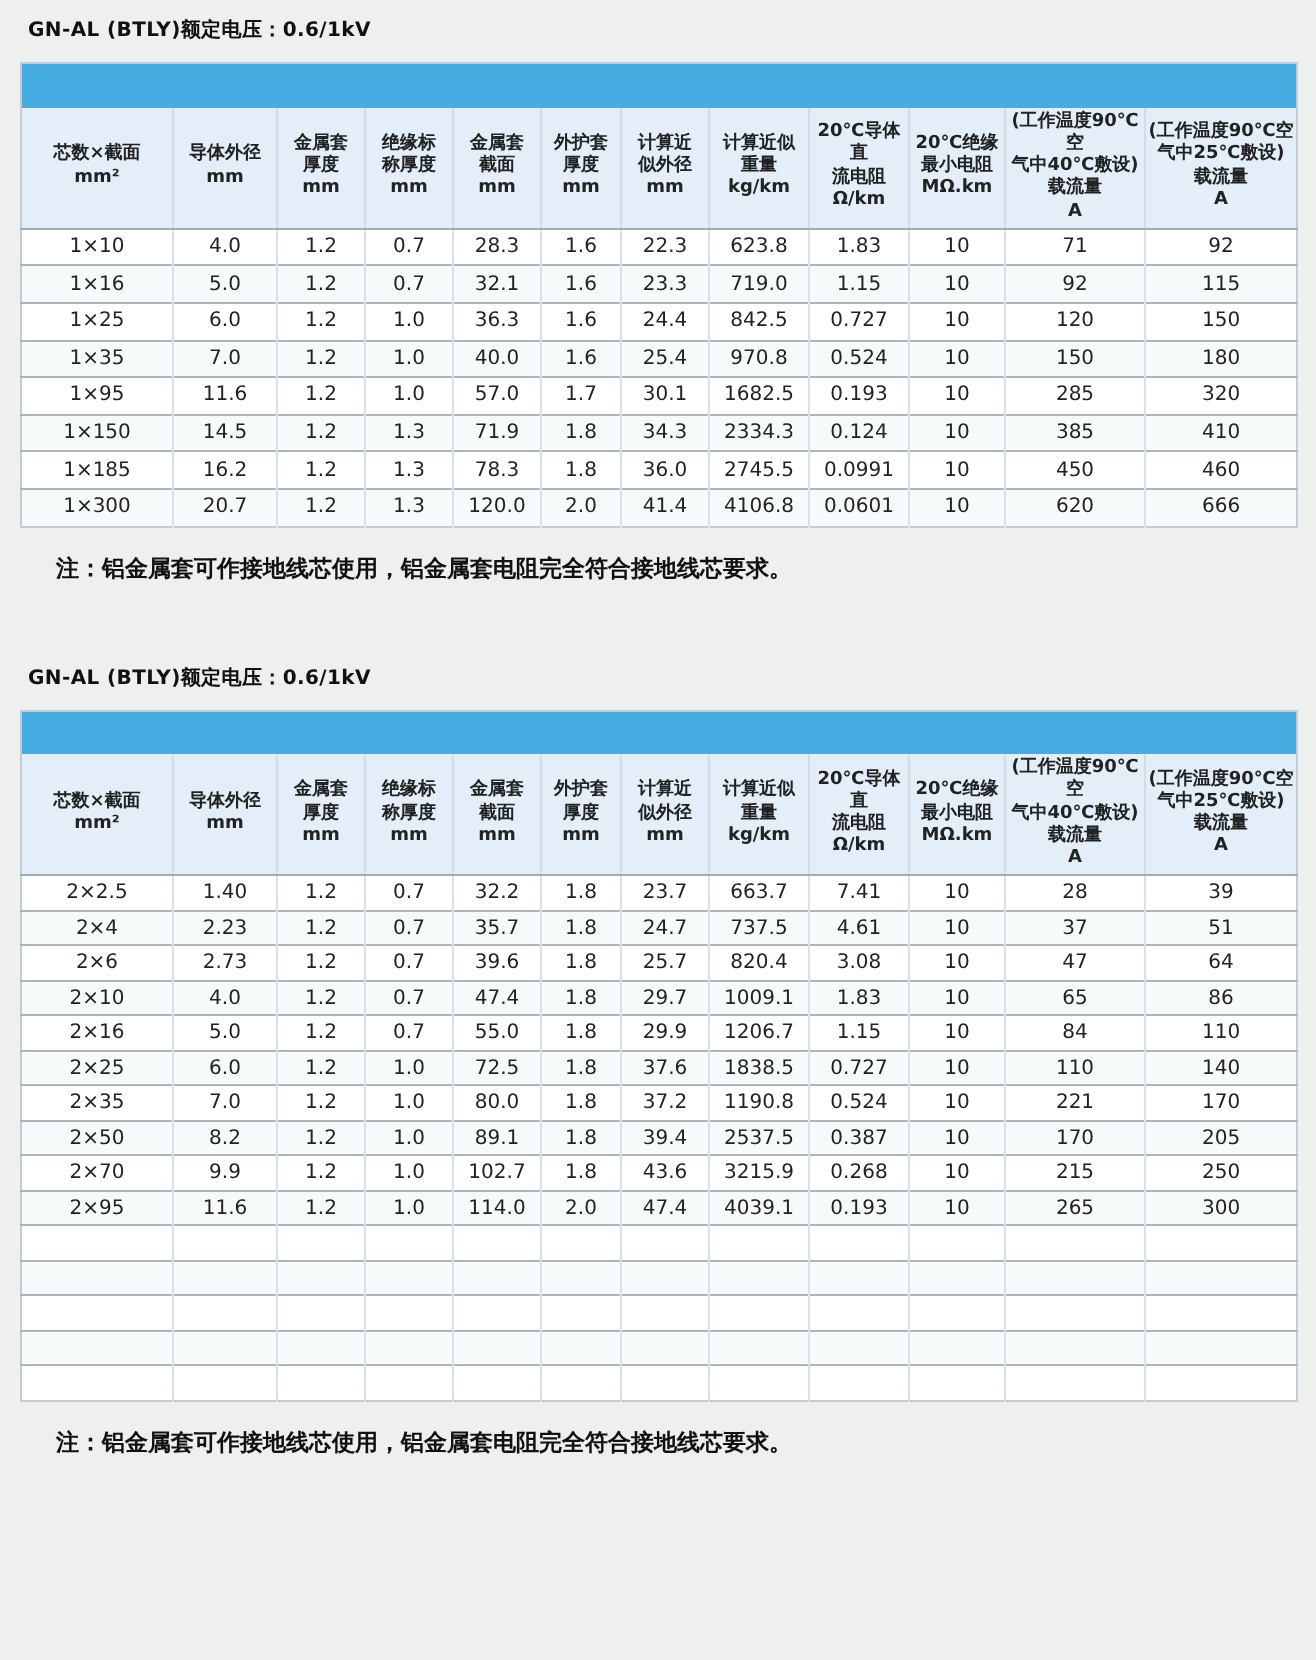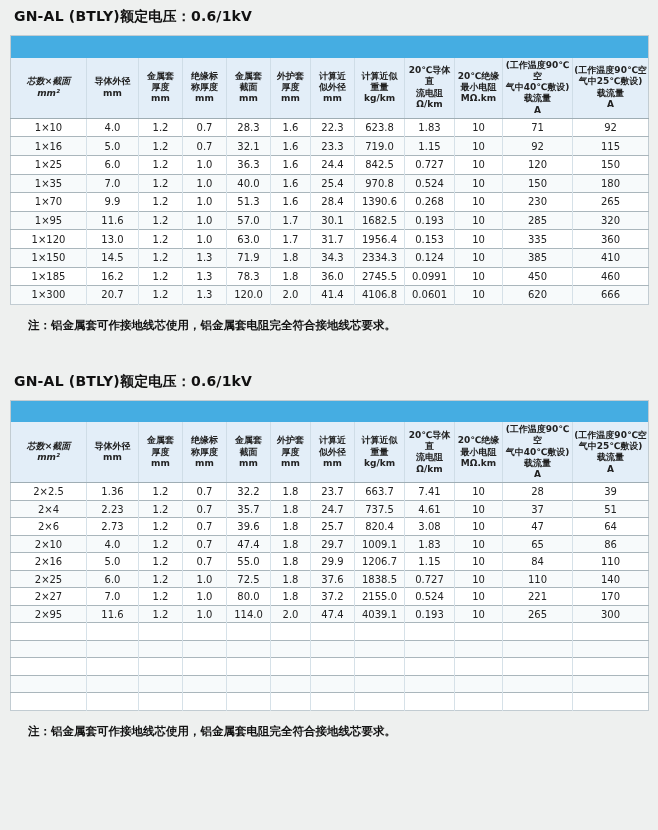--- a/index.html
+++ b/index.html
@@ -9,21 +9,21 @@
     background:#eef0ef;
     font-family:"DejaVu Sans", sans-serif;
     color:#1c1c1c;
   }
   .page { width:658px; height:830px; overflow:hidden; }
   .sheet { width:658px; }
   .sheet-1 { padding-top:8px; }
   .sheet-2 { padding-top:40px; }
   h2.tbl-title {
     margin:0 0 9px 14px;
-    font-size:14px;
+    font-size:10px;
     font-weight:bold;
     color:#111;
     letter-spacing:.2px;
   }
   table.spec {
     width:638px;
     margin:0 10px;
     border-collapse:collapse;
     table-layout:fixed;
     background:#ffffff;
@@ -42,21 +42,21 @@
     font-weight:bold;
     color:#222;
     text-align:center;
     vertical-align:middle;
     white-space:pre-line;
     line-height:1.25;
     padding:2px 1px;
     border-left:1px solid #cfdde7;
     border-bottom:1px solid #9fadb4;
   }
-  tr.cols th:first-child { border-left:none;font-style:italic; }
+  tr.cols th:first-child { border-left:none; }
   tbody td {
     font-size:10px;
     color:#222;
     text-align:center;
     vertical-align:middle;
     border-top:1px solid #aab6bc;
     border-left:1px solid #d6e1e8;
     padding:0 1px;
     overflow:hidden;
   }
@@ -188,60 +188,32 @@
             <td>40.0</td>
             <td>1.6</td>
             <td>25.4</td>
             <td>970.8</td>
             <td>0.524</td>
             <td>10</td>
             <td>150</td>
             <td>180</td>
           </tr>
           <tr>
-            <td>1×70</td>
-            <td>9.9</td>
-            <td>1.2</td>
-            <td>1.0</td>
-            <td>51.3</td>
-            <td>1.6</td>
-            <td>28.4</td>
-            <td>1390.6</td>
-            <td>0.268</td>
-            <td>10</td>
-            <td>230</td>
-            <td>265</td>
-          </tr>
-          <tr>
             <td>1×95</td>
             <td>11.6</td>
             <td>1.2</td>
             <td>1.0</td>
             <td>57.0</td>
             <td>1.7</td>
             <td>30.1</td>
             <td>1682.5</td>
             <td>0.193</td>
             <td>10</td>
             <td>285</td>
             <td>320</td>
-          </tr>
-          <tr>
-            <td>1×120</td>
-            <td>13.0</td>
-            <td>1.2</td>
-            <td>1.0</td>
-            <td>63.0</td>
-            <td>1.7</td>
-            <td>31.7</td>
-            <td>1956.4</td>
-            <td>0.153</td>
-            <td>10</td>
-            <td>335</td>
-            <td>360</td>
           </tr>
           <tr>
             <td>1×150</td>
             <td>14.5</td>
             <td>1.2</td>
             <td>1.3</td>
             <td>71.9</td>
             <td>1.8</td>
             <td>34.3</td>
             <td>2334.3</td>
@@ -339,21 +311,21 @@
 A</th>
             <th>(工作温度90℃空
 气中25℃敷设)
 载流量
 A</th>
           </tr>
       </thead>
       <tbody>
           <tr>
             <td>2×2.5</td>
-            <td>1.36</td>
+            <td>1.40</td>
             <td>1.2</td>
             <td>0.7</td>
             <td>32.2</td>
             <td>1.8</td>
             <td>23.7</td>
             <td>663.7</td>
             <td>7.41</td>
             <td>10</td>
             <td>28</td>
             <td>39</td>
@@ -422,32 +394,60 @@
             <td>72.5</td>
             <td>1.8</td>
             <td>37.6</td>
             <td>1838.5</td>
             <td>0.727</td>
             <td>10</td>
             <td>110</td>
             <td>140</td>
           </tr>
           <tr>
-            <td>2×27</td>
+            <td>2×35</td>
             <td>7.0</td>
             <td>1.2</td>
             <td>1.0</td>
             <td>80.0</td>
             <td>1.8</td>
             <td>37.2</td>
-            <td>2155.0</td>
+            <td>1190.8</td>
             <td>0.524</td>
             <td>10</td>
             <td>221</td>
             <td>170</td>
+          </tr>
+          <tr>
+            <td>2×50</td>
+            <td>8.2</td>
+            <td>1.2</td>
+            <td>1.0</td>
+            <td>89.1</td>
+            <td>1.8</td>
+            <td>39.4</td>
+            <td>2537.5</td>
+            <td>0.387</td>
+            <td>10</td>
+            <td>170</td>
+            <td>205</td>
+          </tr>
+          <tr>
+            <td>2×70</td>
+            <td>9.9</td>
+            <td>1.2</td>
+            <td>1.0</td>
+            <td>102.7</td>
+            <td>1.8</td>
+            <td>43.6</td>
+            <td>3215.9</td>
+            <td>0.268</td>
+            <td>10</td>
+            <td>215</td>
+            <td>250</td>
           </tr>
           <tr>
             <td>2×95</td>
             <td>11.6</td>
             <td>1.2</td>
             <td>1.0</td>
             <td>114.0</td>
             <td>2.0</td>
             <td>47.4</td>
             <td>4039.1</td>

